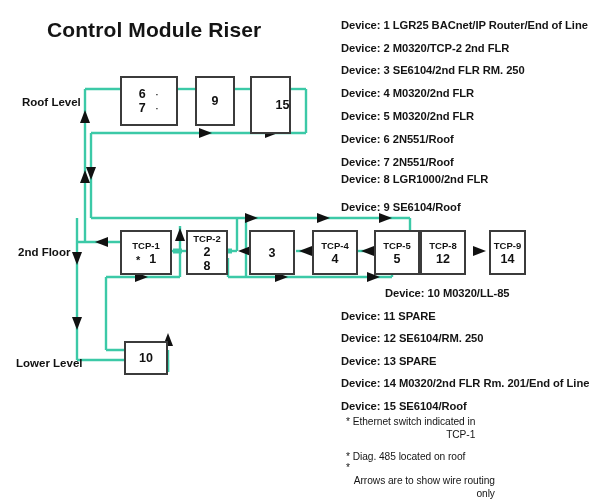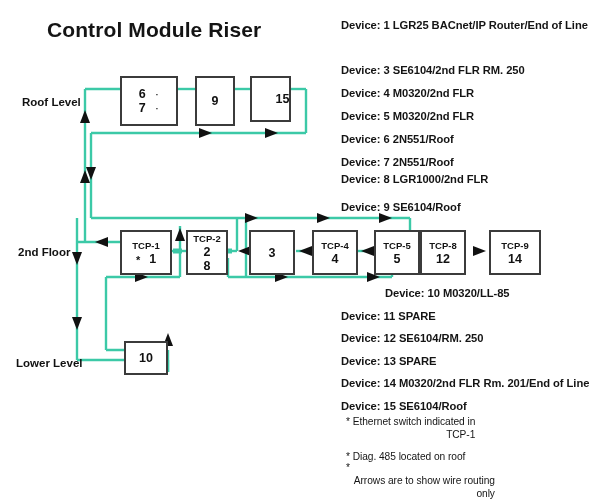--- a/index.html
+++ b/index.html
@@ -223,21 +223,21 @@
     <div class="rowline">
       <span class="num">7</span>
       <span class="dot">·</span>
     </div>
   </div>
 
   <div class="box" style="left:195px; top:76px; width:40px; height:50px;">
     <span class="num">9</span>
   </div>
 
-  <div class="box" style="left:250px; top:76px; width:41px; height:46px;padding-left:24px;">
+  <div class="box" style="left:250px; top:76px; width:41px; height:58px;padding-left:24px;">
     <span class="num">15</span>
   </div>
 
   <div class="box" style="left:120px; top:230px; width:52px; height:45px;">
     <span class="tcp">TCP-1</span>
     <div class="rowline" style="gap:0;">
       <span class="star">*</span>
       <span class="num">1</span>
     </div>
   </div>
@@ -260,30 +260,31 @@
   <div class="box" style="left:374px; top:230px; width:46px; height:45px;">
     <span class="tcp">TCP-5</span>
     <span class="num">5</span>
   </div>
 
   <div class="box" style="left:420px; top:230px; width:46px; height:45px;">
     <span class="tcp">TCP-8</span>
     <span class="num">12</span>
   </div>
 
-  <div class="box" style="left:489px; top:230px; width:52px; height:45px;">
+  <div class="box" style="left:489px; top:230px; width:37px; height:45px;">
     <span class="tcp">TCP-9</span>
     <span class="num">14</span>
   </div>
 
   <div class="box" style="left:124px; top:341px; width:44px; height:34px;">
     <span class="num">10</span>
   </div>
 
   <div class="devline" style="left:341px; top:19px;">Device: 1 LGR25 BACnet/IP Router/End of Line</div>
+  <div class="devline" style="left:341px; top:42px;">Device: 2 M0320/TCP-2 2nd FLR</div>
   <div class="devline" style="left:341px; top:64px;">Device: 3 SE6104/2nd FLR RM. 250</div>
   <div class="devline" style="left:341px; top:87px;">Device: 4 M0320/2nd FLR</div>
   <div class="devline" style="left:341px; top:110px;">Device: 5 M0320/2nd FLR</div>
   <div class="devline" style="left:341px; top:133px;">Device: 6 2N551/Roof</div>
   <div class="devline" style="left:341px; top:156px;">Device: 7 2N551/Roof</div>
   <div class="devline" style="left:341px; top:173px;">Device: 8 LGR1000/2nd FLR</div>
   <div class="devline" style="left:341px; top:201px;">Device: 9 SE6104/Roof</div>
 
   <div class="devline" style="left:341px; top:287px;padding-left:44px;">Device: 10 M0320/LL-85</div>
   <div class="devline" style="left:341px; top:310px;">Device: 11 SPARE</div>

